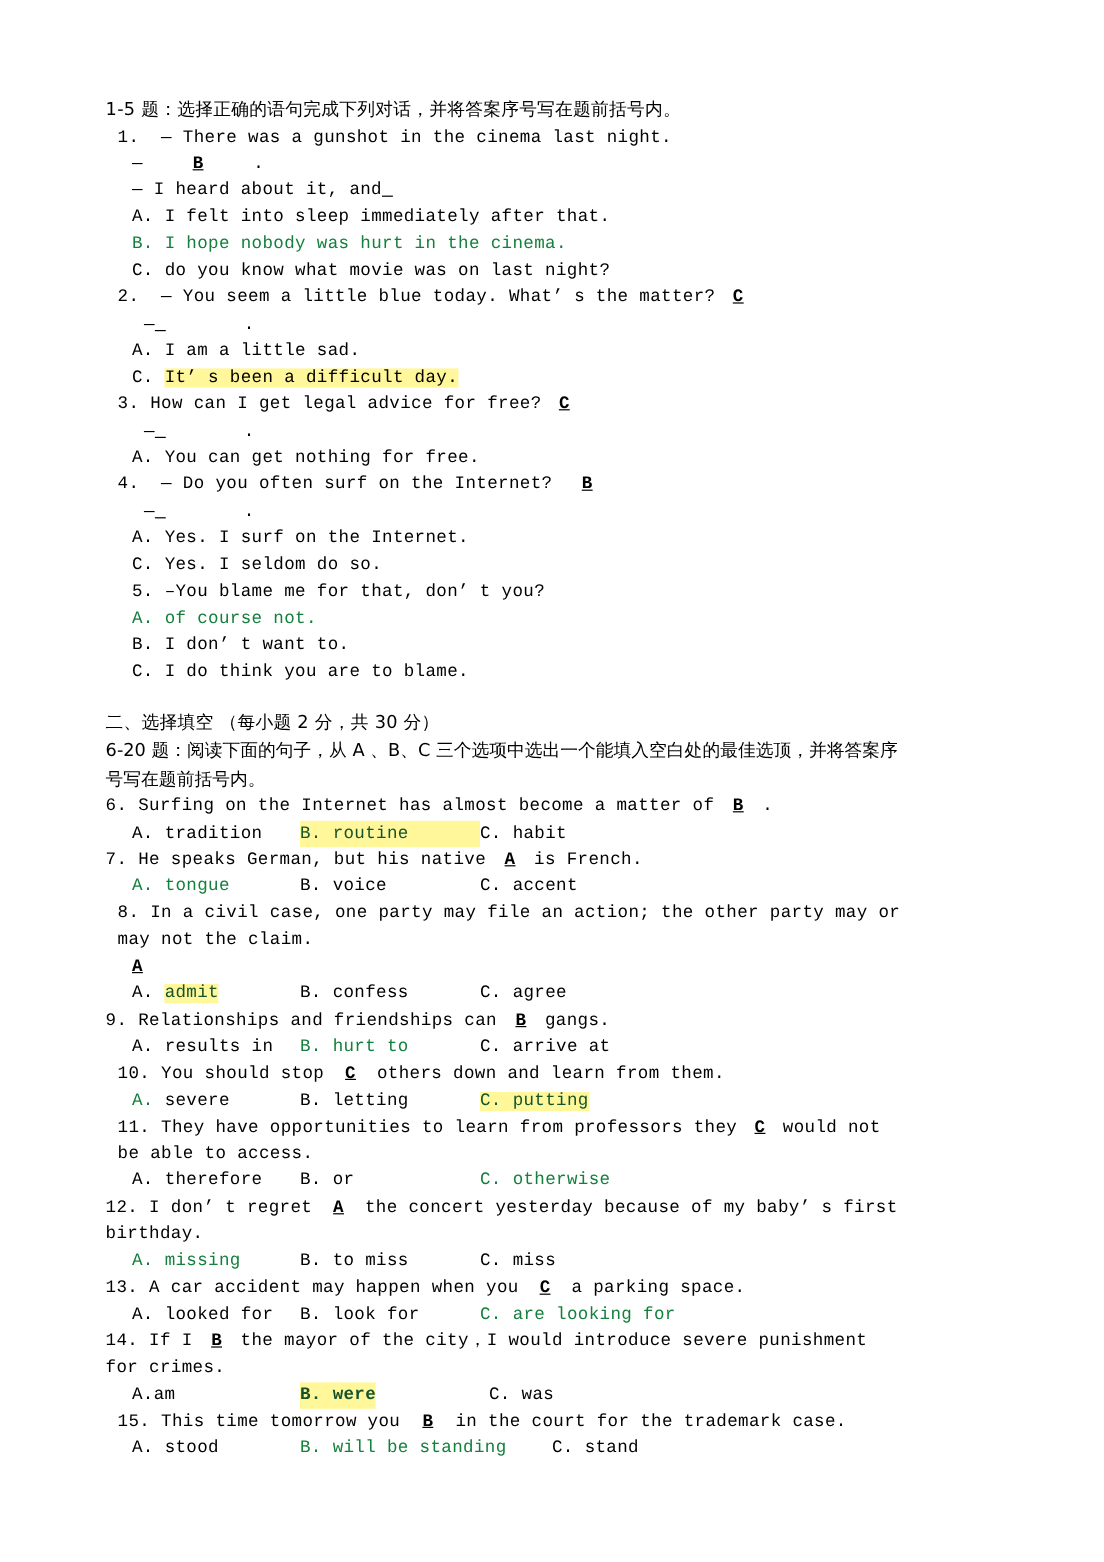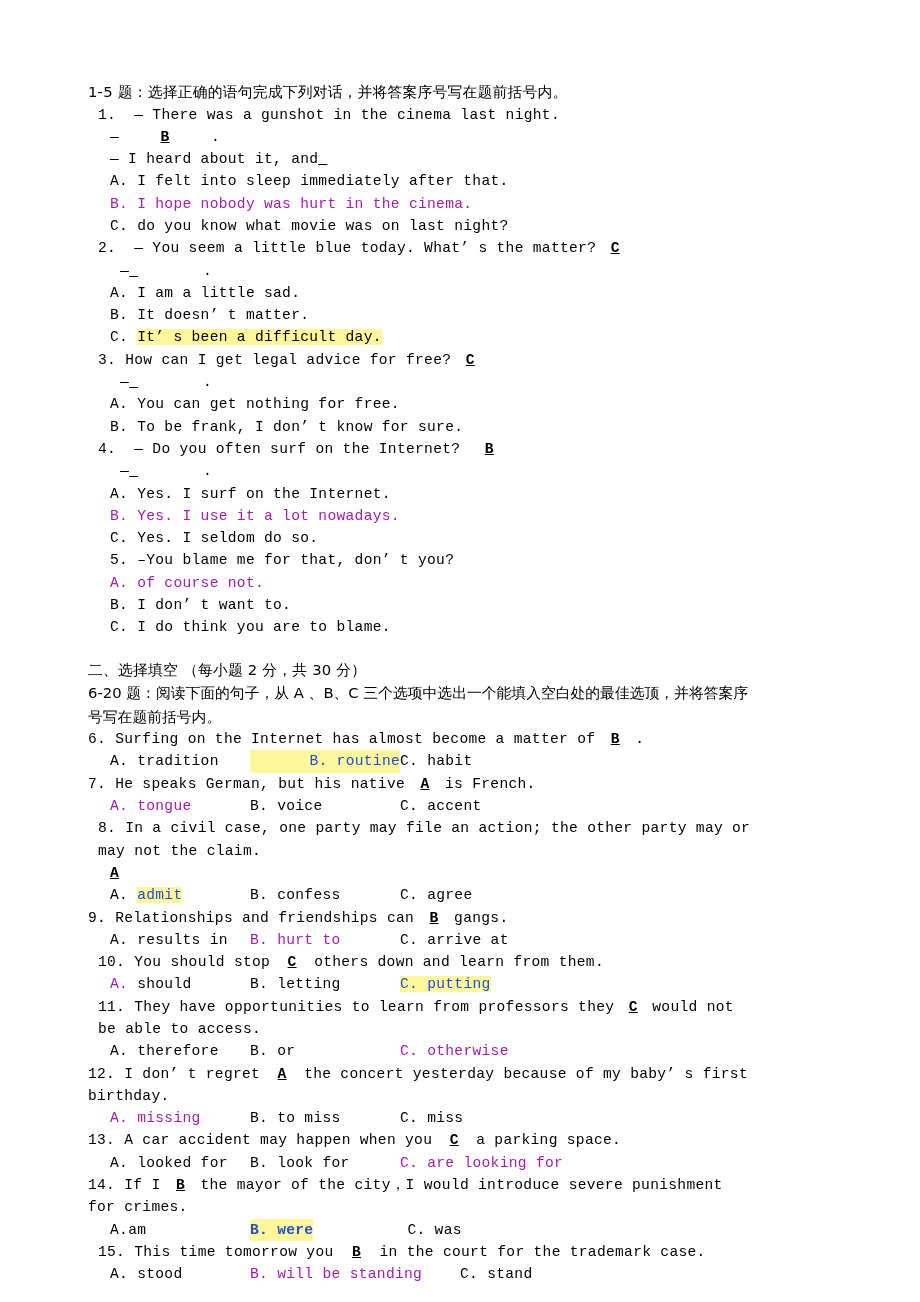--- a/index.html
+++ b/index.html
@@ -45,23 +45,23 @@
     white-space: normal;
   }
 
   
   .i0  { padding-left: 0px; }
   .i1  { padding-left: 10px; }
   .i2  { padding-left: 22px; }
   .i3  { padding-left: 32px; }
 
   
-  .red    { color: #a21caf; }
+  .red    { color: #15803d; }
   .hl     { background: #fff79a; }
-  .hlred  { background: #fff79a; color: #1d4ed8; text-align: right; }
+  .hlred  { background: #fff79a; color: #14532d; }
   .blank  { text-decoration: underline; font-weight: bold; }
   .gap    { display: inline-block; text-decoration: underline; }
 
   .section-gap { height: 19px; }
 
   
   .c1 { display: inline-block; min-width: 140px; }
   .c2 { display: inline-block; min-width: 150px; }
 </style>
 </head>
@@ -74,32 +74,29 @@
   <div class="line i1"><span>1.</span><span>  </span><span>— There was a gunshot in the cinema last night.</span></div>
   <div class="line i2"><span>—</span><span class="gap blank" style="width:92px;text-align:center;">B</span><span>.</span></div>
   <div class="line i2"><span>— I heard about it, and</span><span class="gap" style="width:44px;"> </span></div>
   <div class="line i2"><span>A.</span> <span>I felt into sleep immediately after that.</span></div>
   <div class="line i2 red"><span>B.</span> <span>I hope nobody was hurt in the cinema.</span></div>
   <div class="line i2"><span>C.</span> <span>do you know what movie was on last night?</span></div>
 
   <div class="line i1"><span>2.</span><span>  </span><span>— You seem a little blue today. What’ s the matter?</span><span class="gap blank" style="width:38px;text-align:center;">C</span></div>
   <div class="line i3"><span>—</span><span class="gap" style="width:74px;"> </span><span>.</span></div>
   <div class="line i2"><span>A.</span> <span>I am a little sad.</span></div>
-  <div class="line i2"><span>B.</span> <span>It doesn’ t matter.</span></div>
   <div class="line i2"><span>C.</span> <span class="hl">It’ s been a difficult day.</span></div>
 
   <div class="line i1"><span>3.</span><span> </span><span>How can I get legal advice for free?</span><span class="gap blank" style="width:38px;text-align:center;">C</span></div>
   <div class="line i3"><span>—</span><span class="gap" style="width:74px;"> </span><span>.</span></div>
   <div class="line i2"><span>A.</span> <span>You can get nothing for free.</span></div>
-  <div class="line i2"><span>B.</span> <span>To be frank, I don’ t know for sure.</span></div>
 
   <div class="line i1"><span>4.</span><span>  </span><span>— Do you often surf on the Internet?</span><span class="gap blank" style="width:58px;text-align:center;">B</span></div>
   <div class="line i3"><span>—</span><span class="gap" style="width:74px;"> </span><span>.</span></div>
   <div class="line i2"><span>A.</span> <span>Yes. I surf on the Internet.</span></div>
-  <div class="line i2 red"><span>B.</span> <span>Yes. I use it a lot nowadays.</span></div>
   <div class="line i2"><span>C.</span> <span>Yes. I seldom do so.</span></div>
 
   <div class="line i2"><span>5.</span><span> </span><span>–You blame me for that, don’ t you?</span></div>
   <div class="line i2 red"><span>A.</span> <span>of course not.</span></div>
   <div class="line i2"><span>B.</span> <span>I don’ t want to.</span></div>
   <div class="line i2"><span>C.</span> <span>I do think you are to blame.</span></div>
 
   <div class="section-gap"></div>
 
   <div class="cn i0">二、选择填空 （每小题 2 分，共 30 分）</div>
@@ -112,21 +109,21 @@
   <div class="line i2"><span class="c1 red"><span>A.</span> <span>tongue</span></span><span class="c2"><span>B.</span> <span>voice</span></span><span><span>C.</span> <span>accent</span></span></div>
 
   <div class="line i1"><span>8.</span> <span>In a civil case, one party may file an action; the other party may or may not the claim.</span></div>
   <div class="line i2"><span class="gap blank" style="width:30px;text-align:left;">A</span></div>
   <div class="line i2"><span class="c1"><span>A.</span> <span class="hlred">admit</span></span><span class="c2"><span>B.</span> <span>confess</span></span><span><span>C.</span> <span>agree</span></span></div>
 
   <div class="line i0"><span>9.</span> <span>Relationships and friendships can</span><span class="gap blank" style="width:40px;text-align:center;">B</span><span>gangs.</span></div>
   <div class="line i2"><span class="c1"><span>A.</span> <span>results in</span></span><span class="c2 red"><span>B.</span> <span>hurt to</span></span><span><span>C.</span> <span>arrive at</span></span></div>
 
   <div class="line i1"><span>10.</span> <span>You should stop</span><span class="gap blank" style="width:44px;text-align:center;">C</span><span>others down and learn from them.</span></div>
-  <div class="line i2"><span class="c1"><span class="red">A.</span> <span>should</span></span><span class="c2"><span>B.</span> <span>letting</span></span><span class="hlred"><span>C.</span> <span>putting</span></span></div>
+  <div class="line i2"><span class="c1"><span class="red">A.</span> <span>severe</span></span><span class="c2"><span>B.</span> <span>letting</span></span><span class="hlred"><span>C.</span> <span>putting</span></span></div>
 
   <div class="line i1"><span>11.</span> <span>They have opportunities to learn from professors they</span><span class="gap blank" style="width:38px;text-align:center;">C</span><span>would not be able to access.</span></div>
   <div class="line i2"><span class="c1"><span>A.</span> <span>therefore</span></span><span class="c2"><span>B.</span> <span>or</span></span><span class="red"><span>C.</span> <span>otherwise</span></span></div>
 
   <div class="line i0"><span>12.</span> <span>I don’ t regret</span><span class="gap blank" style="width:44px;text-align:center;">A</span><span>the concert yesterday because of my baby’ s first birthday.</span></div>
   <div class="line i2"><span class="c1 red"><span>A.</span> <span>missing</span></span><span class="c2"><span>B.</span> <span>to miss</span></span><span><span>C.</span> <span>miss</span></span></div>
 
   <div class="line i0"><span>13.</span> <span>A car accident may happen when you</span><span class="gap blank" style="width:44px;text-align:center;">C</span><span>a parking space.</span></div>
   <div class="line i2"><span class="c1"><span>A.</span> <span>looked for</span></span><span class="c2"><span>B.</span> <span>look for</span></span><span class="red"><span>C.</span> <span>are looking for</span></span></div>
 

